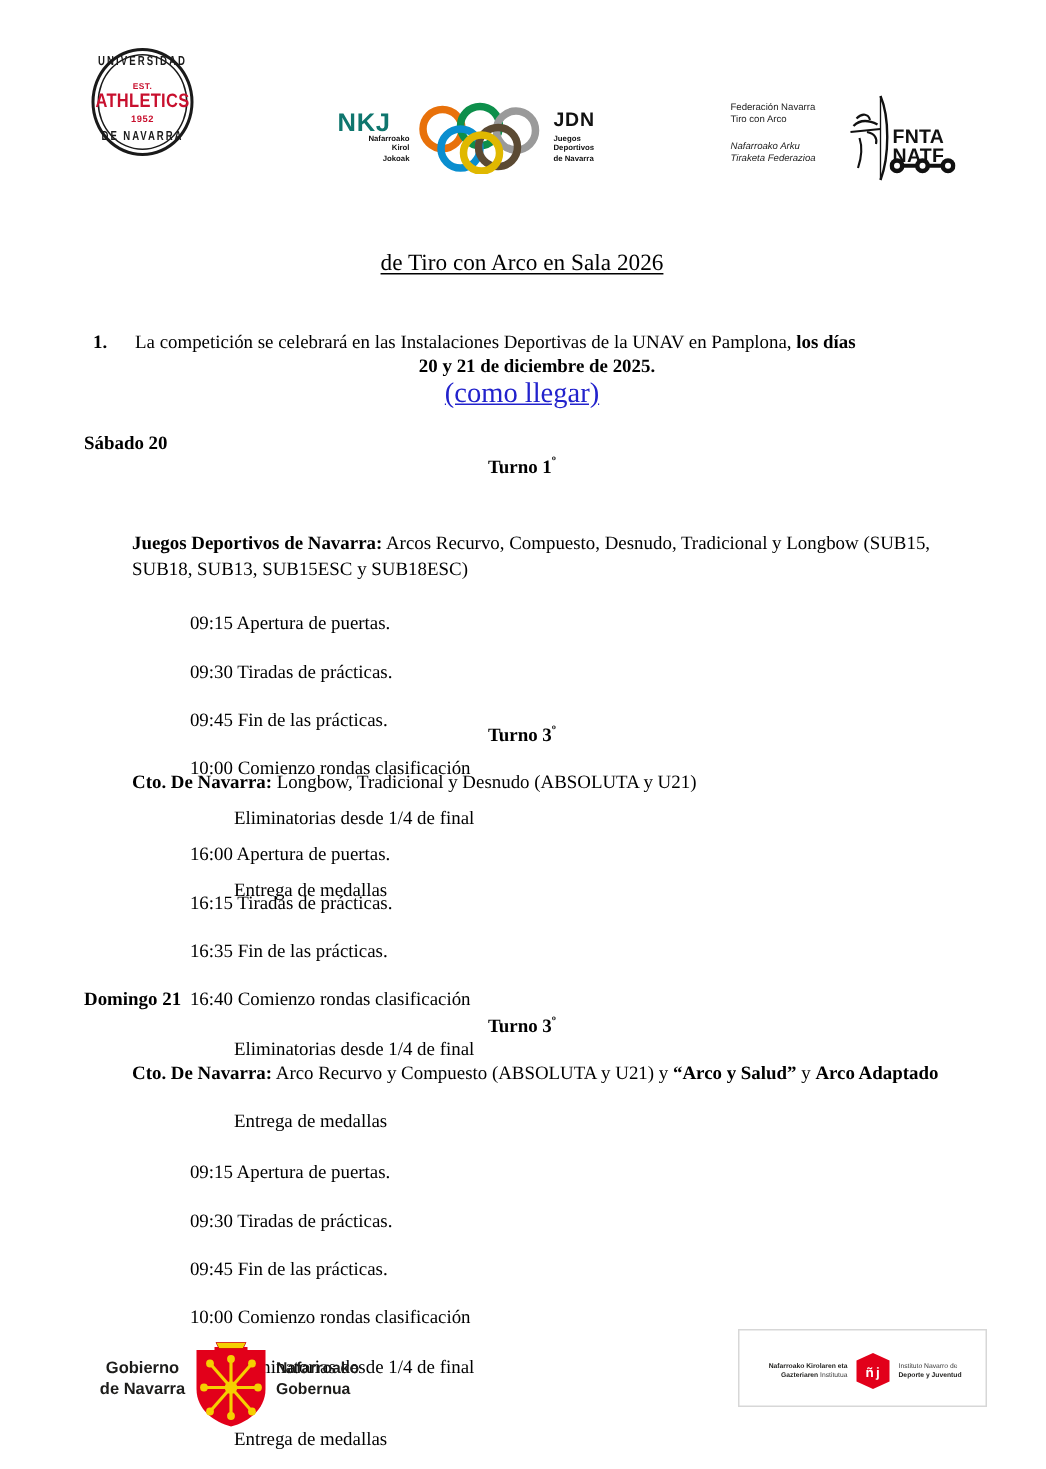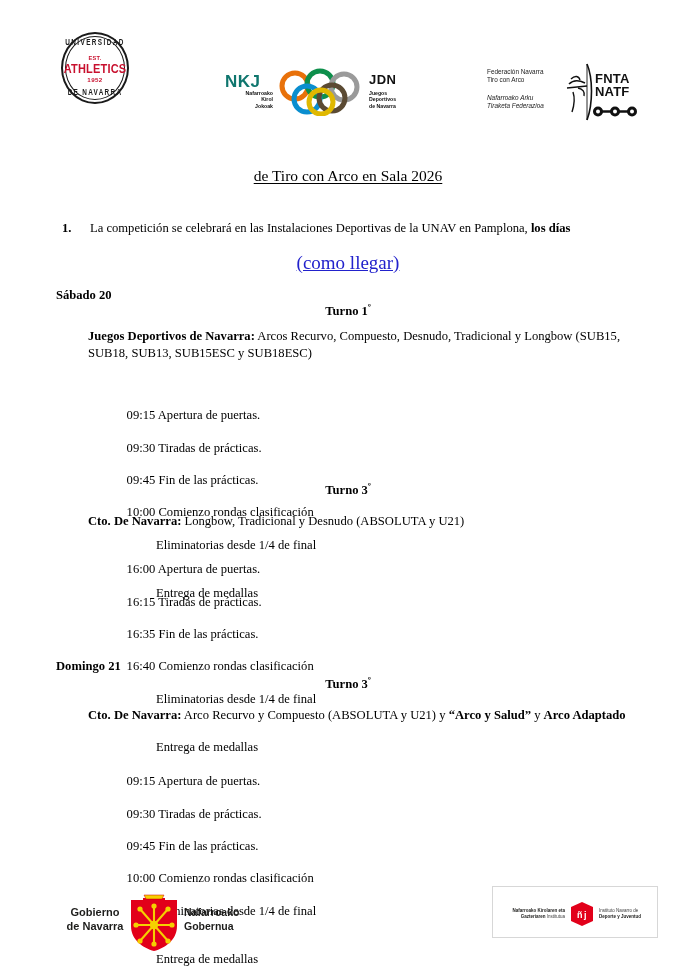--- a/index.html
+++ b/index.html
@@ -193,21 +193,21 @@
     font-style: italic;
     color: #222;
   }
   .fnta-archer {
     position: absolute;
     left: 76px; top: 0px;
     width: 32px; height: 60px;
   }
   .fnta-acr {
     position: absolute;
-    left: 108px; top: 10px;
+    left: 108px; top: 22px;
     font-family: "Liberation Sans", sans-serif;
     font-size: 13px;
     font-weight: bold;
     line-height: 13px;
     letter-spacing: 0.2px;
     color: #111;
   }
   .fnta-chain {
     position: absolute;
     left: 106px; top: 42px;
@@ -462,32 +462,33 @@
 
   <div class="doc-title">
     <br>
     <span class="tline">de Tiro con Arco en Sala 2026</span>
   </div>
 
   <div class="item1">
     <span class="num">1.</span>
     <span class="ptext">
       <span class="l1"><span>La competición se celebrará en las Instalaciones Deportivas de la UNAV en Pamplona, </span><b>los días</b></span>
+      <span class="l2">20 y 21 de diciembre de 2025.</span>
     </span>
   </div>
 
   <div class="link-line">
     <a href="#">(como llegar)</a>
   </div>
 
   <div class="daylabel" style="top:288px;">Sábado 20</div>
 
   <div class="turno" style="top:302px;"><span>Turno 1</span><sup>º</sup></div>
 
-  <div class="catblock" style="top:328px;"><b>Juegos Deportivos de Navarra:</b><span> Arcos Recurvo, Compuesto, Desnudo, Tradicional y Longbow (SUB15, SUB18, SUB13, SUB15ESC y SUB18ESC)</span></div>
+  <div class="catblock" style="top:354px;"><b>Juegos Deportivos de Navarra:</b><span> Arcos Recurvo, Compuesto, Desnudo, Tradicional y Longbow (SUB15, SUB18, SUB13, SUB15ESC y SUB18ESC)</span></div>
 
   <div class="timeblock" style="top:391px;">
     <span>09:15 Apertura de puertas.</span><br>
     <span>09:30 Tiradas de prácticas.</span><br>
     <span>09:45 Fin de las prácticas.</span><br>
     <span>10:00 Comienzo rondas clasificación</span>
     <span class="ind">Eliminatorias desde 1/4 de final</span>
     <span class="ind">Entrega de medallas</span>
   </div>
 

